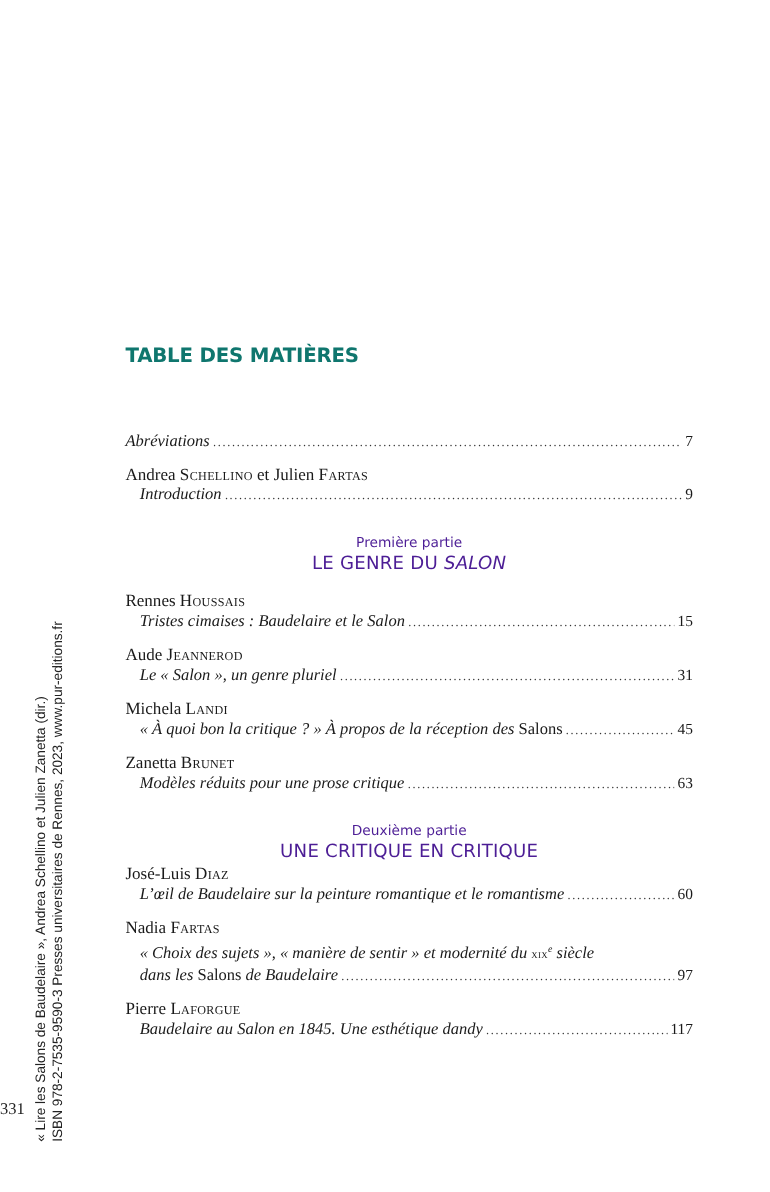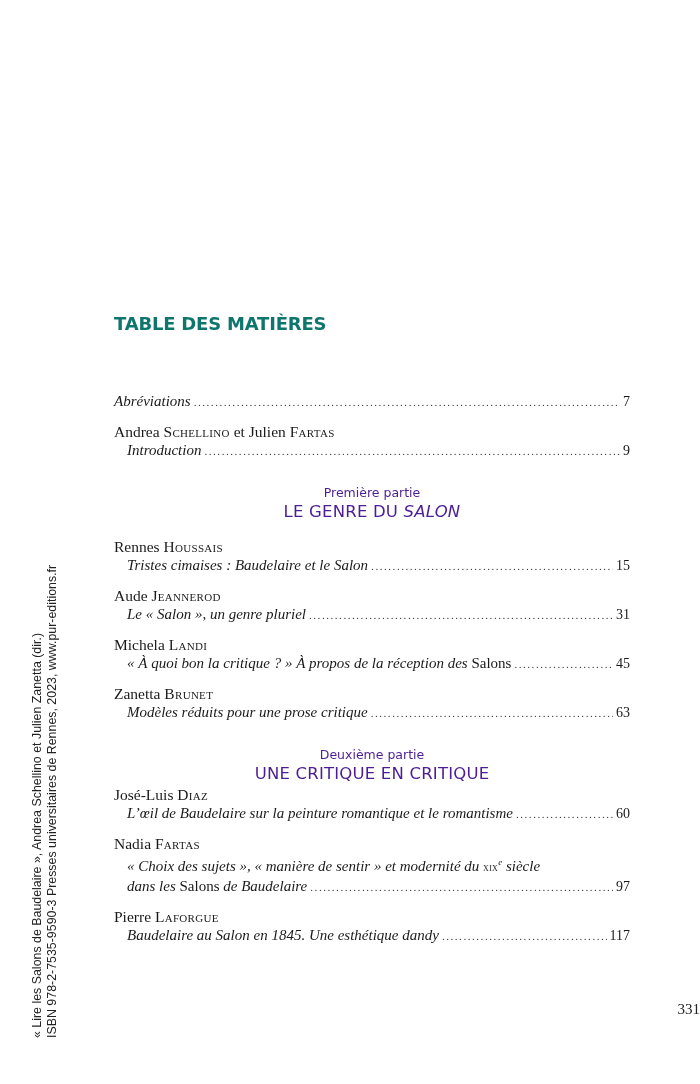--- a/index.html
+++ b/index.html
@@ -47,21 +47,21 @@
   .indent { padding-left: 13px; }
   .author { font-size: 15.5px; line-height: 19px; white-space: nowrap; }
   .sc { font-variant: small-caps; letter-spacing: 0.3px; }
   .block { margin-bottom: 10px; }
   .part { text-align: center; font-family: "DejaVu Sans", "Liberation Sans", sans-serif; color: #4c1d95; }
   .part .lab { font-size: 12.5px; line-height: 16px; }
   .part .ttl { font-size: 16.5px; line-height: 22px; letter-spacing: 0.2px; }
   .part .ttl i { font-style: italic; text-align: center; }
   .folio {
     position: absolute; left: 0; width: 700px; top: 1001px;
-    text-align: right; font-size: 15px; color: #222;
+    text-align: left; font-size: 15px; color: #222;
   }
   .line2 { display: block; }
 </style>
 </head>
 <body>
 
 <div class="sidebar-credit">
   <div class="rot">
     <span class="line2">« Lire les Salons de Baudelaire », Andrea Schellino et Julien Zanetta (dir.)</span>
     <span class="line2">ISBN 978-2-7535-9590-3 Presses universitaires de Rennes, 2023, www.pur-editions.fr</span>

